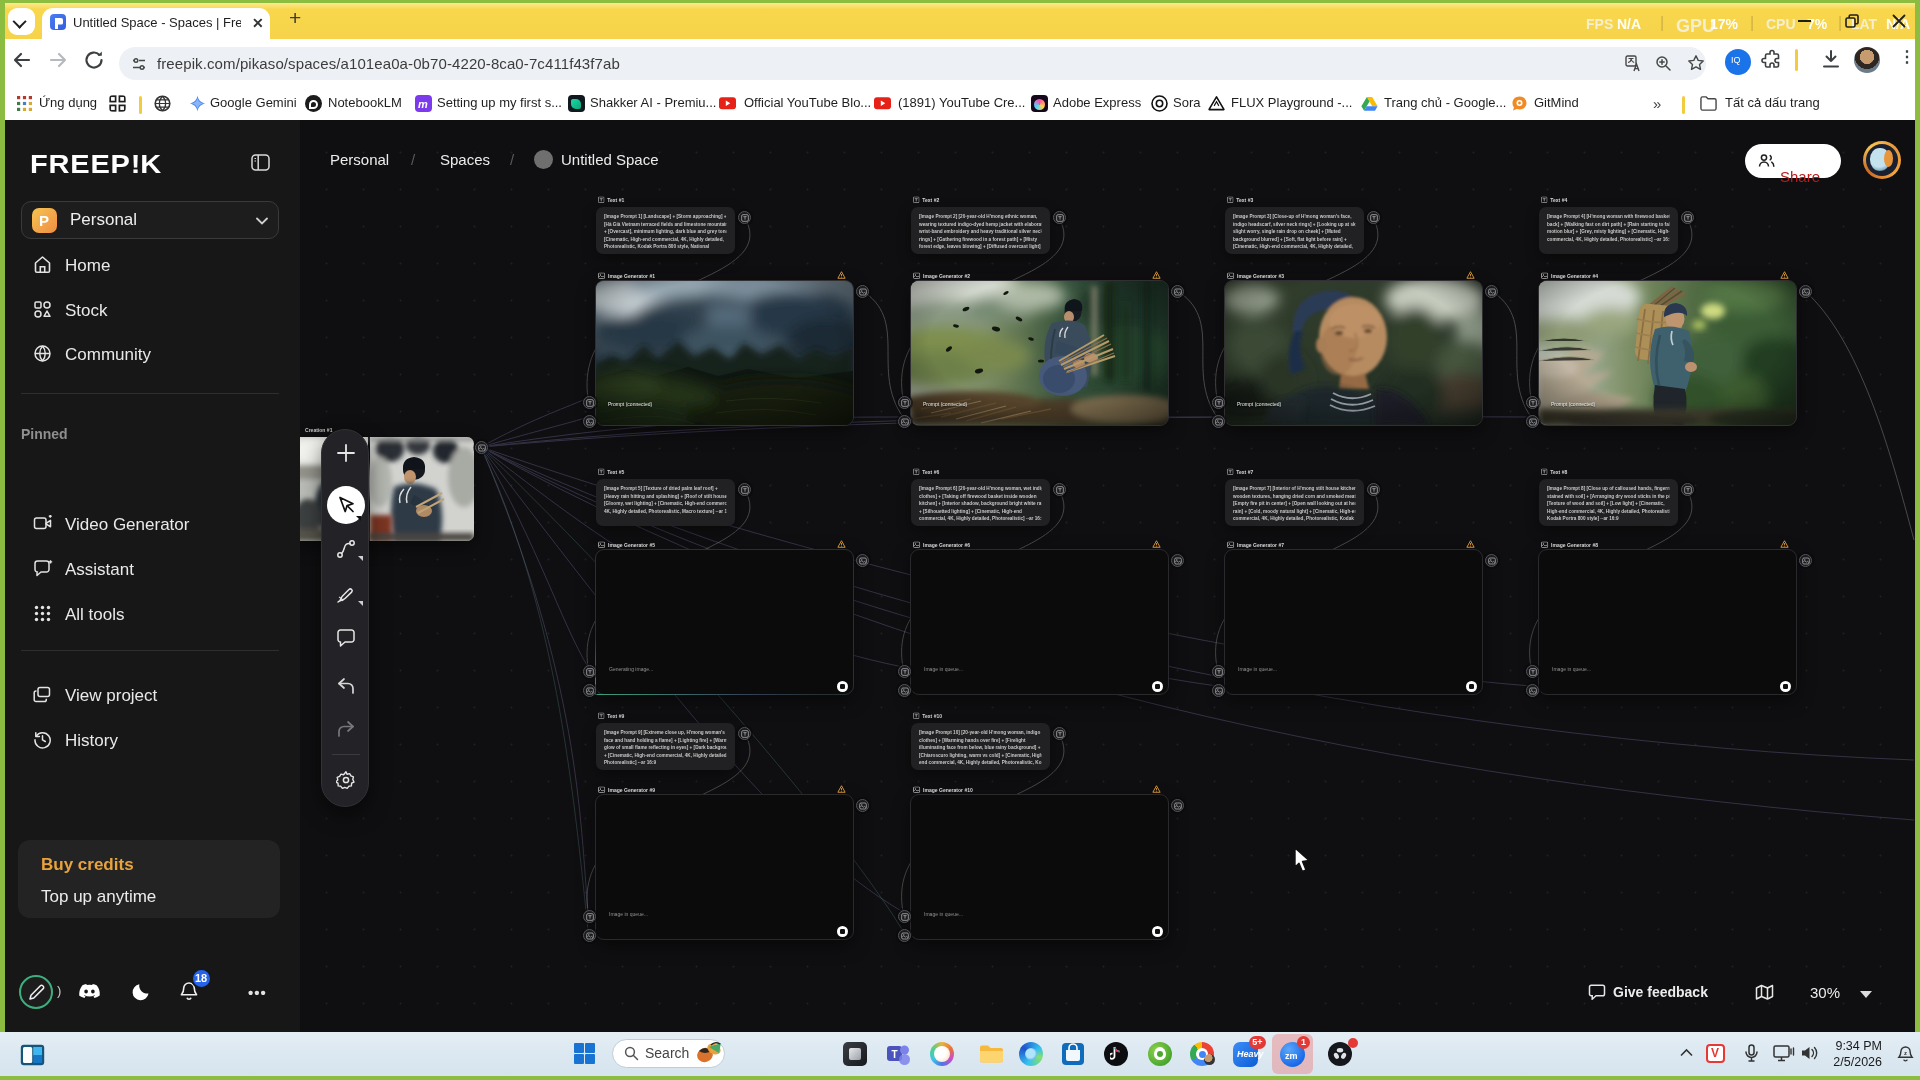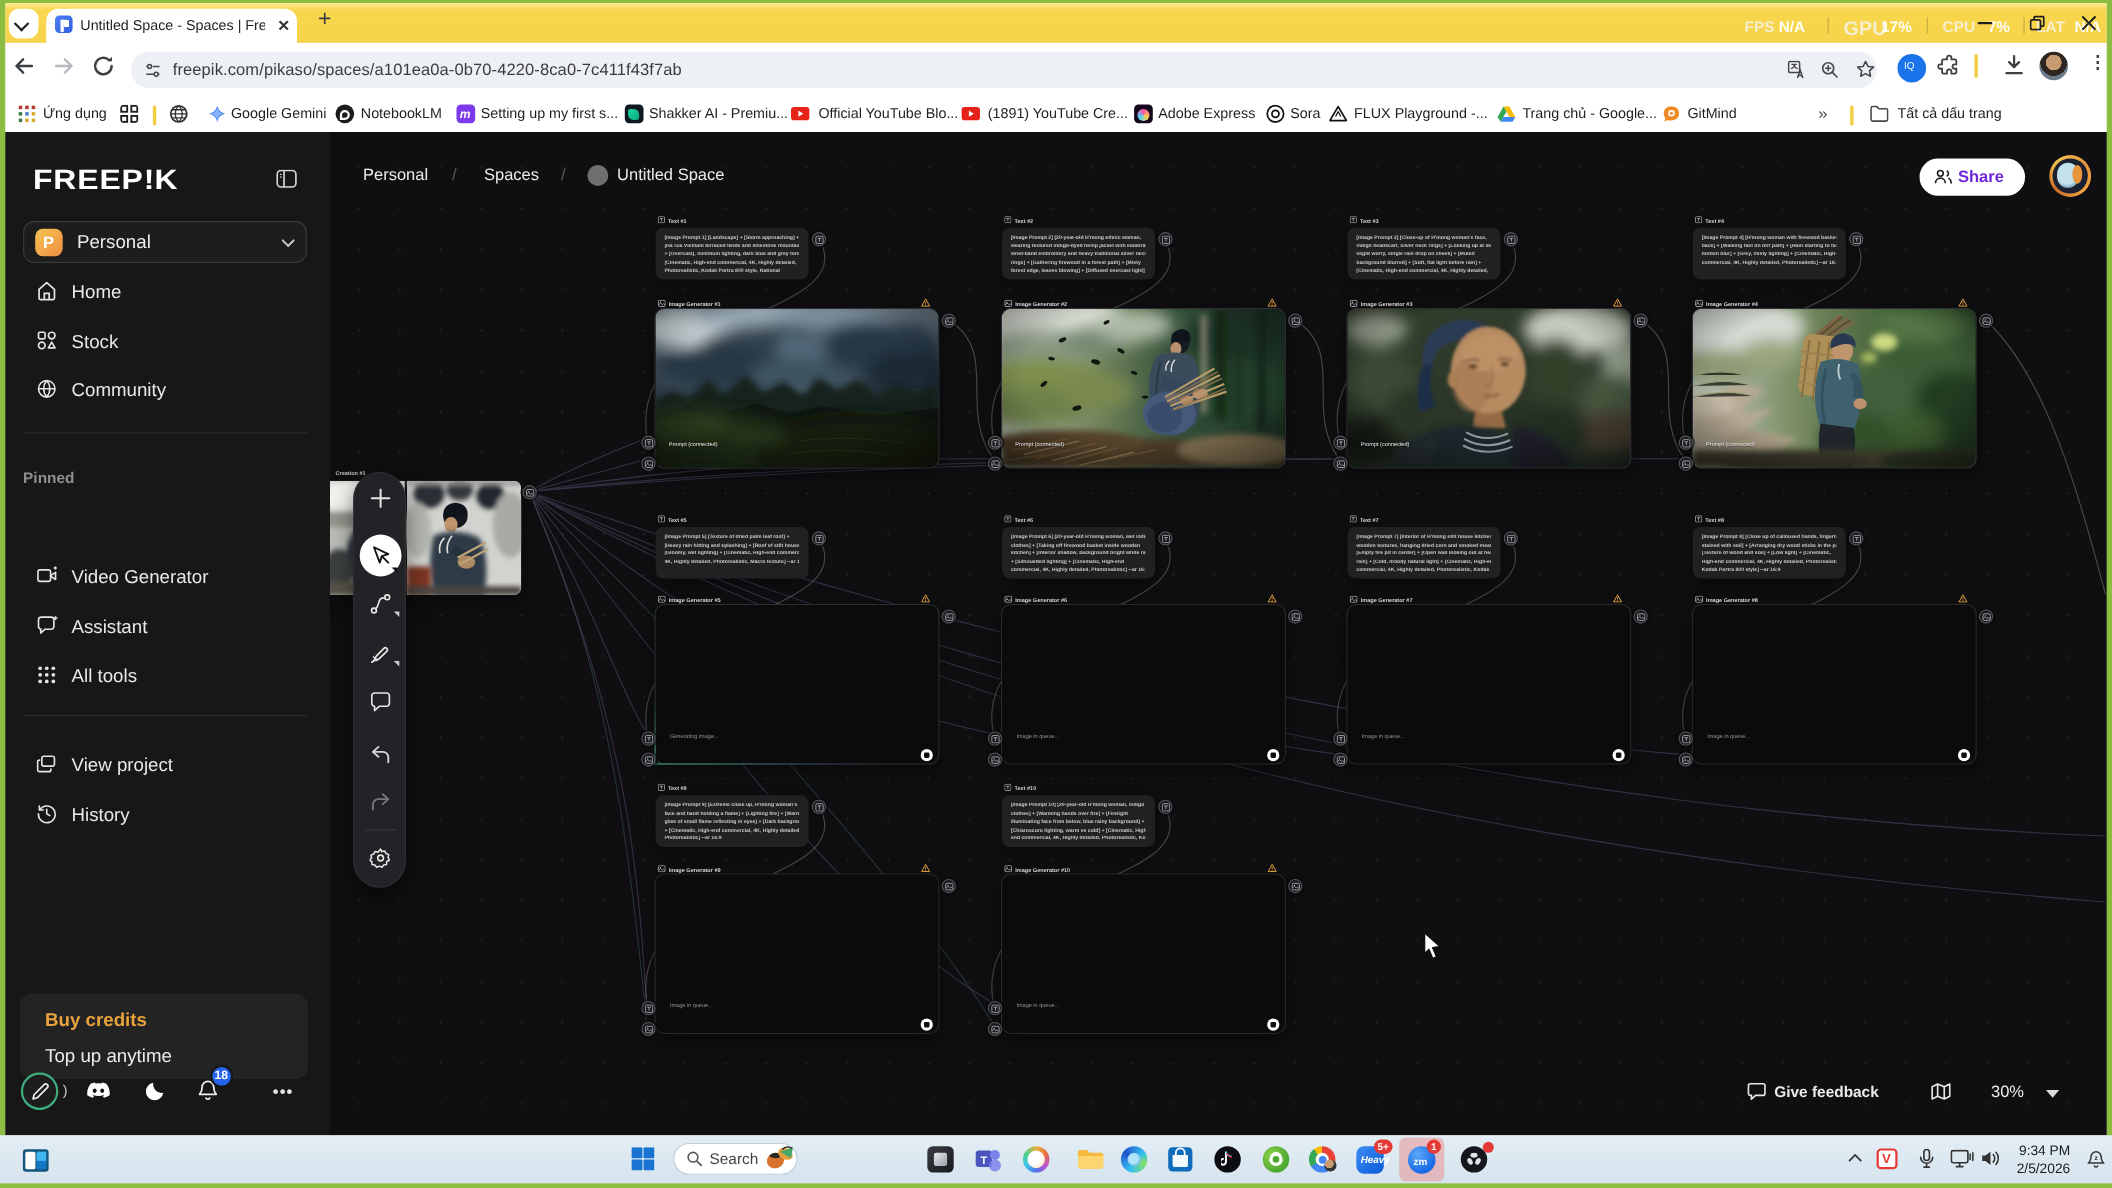--- a/index.html
+++ b/index.html
@@ -1069,21 +1069,21 @@
       <div class="abs" style="left:140px;top:31px;font-size:15px;color:#ececec">Spaces</div>
       <div class="abs" style="left:210px;top:31px;font-size:15px;color:#5a5a5a">/</div>
       <div class="abs" style="left:234px;top:30px;width:19px;height:19px;border-radius:50%;background:#6f6f6f"></div>
       <div class="abs" style="left:261px;top:31px;font-size:15px;color:#ececec">Untitled Space</div>
       <div class="abs" style="left:1445px;top:24px;width:96px;height:34px;border-radius:17px;background:#fff">
         <svg class="abs" style="left:13px;top:9px" width="17" height="15" viewBox="0 0 17 15">
             <circle cx="6" cy="4.6" r="2.6" fill="none" stroke="#202020" stroke-width="1.5"></circle>
             <path d="M1.5 13.5c0-2.6 2-4.6 4.5-4.6s4.5 2 4.5 4.6" fill="none" stroke="#202020" stroke-width="1.5"></path>
             <path d="M12.2 2.6a2.6 2.6 0 0 1 0 4.2M13.7 9.2c1.3.8 2.1 2 2.1 4.1" fill="none" stroke="#202020" stroke-width="1.5" stroke-linecap="round"></path>
           </svg>
-        <div class="abs" style="left:35px;top:8px;font-size:15px;font-weight:700;color:#6d28d9">Share</div>
+        <div class="abs" style="left:35px;top:24px;font-size:15px;font-weight:400;color:#b91c1c">Share</div>
       </div>
       <div class="abs" style="left:1563px;top:21px;width:38px;height:38px;border-radius:50%;background:conic-gradient(from 140deg,#f2a43c,#c96a2a,#f6c451,#e8963c,#f2a43c)"></div>
       <div class="abs" style="left:1566px;top:24px;width:32px;height:32px;border-radius:50%;background:#1a2030"></div>
       <div class="abs" style="left:1570px;top:28px;width:20px;height:23px;border-radius:48%;background:radial-gradient(circle at 45% 40%,#c3e2ee 0 55%,#8fb6ca 72%,#1a2030 88%)"></div>
       <div class="abs" style="left:1584px;top:30px;width:9px;height:17px;border-radius:50%;background:#e8963c"></div>
 
       <div id="floattools" class="abs" style="left:21px;top:309px;width:48px;height:378px;border-radius:24px;background:#232327;border:1px solid #313136;box-shadow:0 8px 20px rgba(0,0,0,.5)">
         <svg class="abs" style="left:15px;top:14px" width="18" height="18" viewBox="0 0 18 18">
             <path d="M9 1v16M1 9h16" stroke="#e6e6e6" stroke-width="1.8" stroke-linecap="round"></path>
           </svg>
@@ -1218,21 +1218,21 @@
           </svg>
           <span class="txt">History</span>
         </div>
       <div class="sbitem" style="top:562px">
           <svg width="19" height="19" viewBox="0 0 19 19">
             <rect x="5" y="2.5" width="11.5" height="9" rx="2" fill="none" stroke="#e3e3e3" stroke-width="1.5"></rect>
             <path d="M3.5 6H3a1.8 1.8 0 0 0-1.8 1.8v6.9A1.8 1.8 0 0 0 3 16.5h8.5a1.8 1.8 0 0 0 1.8-1.8v-1" fill="none" stroke="#e3e3e3" stroke-width="1.5"></path>
           </svg>
           <span class="txt">View project</span>
         </div>
-      <div class="abs" style="left:13px;top:783px;width:262px;height:78px;border-radius:12px;background:#232323">
+      <div class="abs" style="left:13px;top:720px;width:262px;height:78px;border-radius:12px;background:#232323">
         <div class="abs" style="left:23px;top:15px;font-size:17px;font-weight:700;color:#e8a33c">Buy credits</div>
         <div class="abs" style="left:23px;top:47px;font-size:17px;color:#ececec">Top up anytime</div>
       </div>
       <div class="abs" style="left:14px;top:855px;width:34px;height:34px;border-radius:50%;border:2px solid #3fae7e;background:#1d1d1d"></div>
       <svg class="abs" style="left:23px;top:864px" width="17" height="17" viewBox="0 0 17 17">
           <path d="M2 15l1-3.8L12.4 1.8a1.6 1.6 0 0 1 2.3 0l.5.5a1.6 1.6 0 0 1 0 2.3L5.8 14z" fill="none" stroke="#f0f0f0" stroke-width="1.5" stroke-linejoin="round"></path>
         </svg>
       <div class="abs" style="left:52px;top:863px;color:#cfcfcf;font-size:13px">)</div>
       <svg class="abs" style="left:73px;top:863px" width="23" height="18" viewBox="0 0 23 18">
           <path d="M18.6 2.2A17 17 0 0 0 14.7 1l-.5 1a15 15 0 0 0-5.4 0l-.5-1a17 17 0 0 0-3.9 1.2C1.6 5.8 1 9.3 1.3 12.7A17 17 0 0 0 6.5 15l1.1-1.7a10 10 0 0 1-1.7-.8l.4-.3a12 12 0 0 0 10.4 0l.4.3c-.5.3-1.1.6-1.7.8L16.5 15a17 17 0 0 0 5.2-2.4c.4-4-.6-7.4-3.1-10.4zM8.1 10.6c-1 0-1.8-.9-1.8-2s.8-2 1.8-2 1.9.9 1.8 2c0 1.1-.8 2-1.8 2zm6.8 0c-1 0-1.8-.9-1.8-2s.8-2 1.8-2 1.8.9 1.8 2-.8 2-1.8 2z" fill="#fff"></path>

